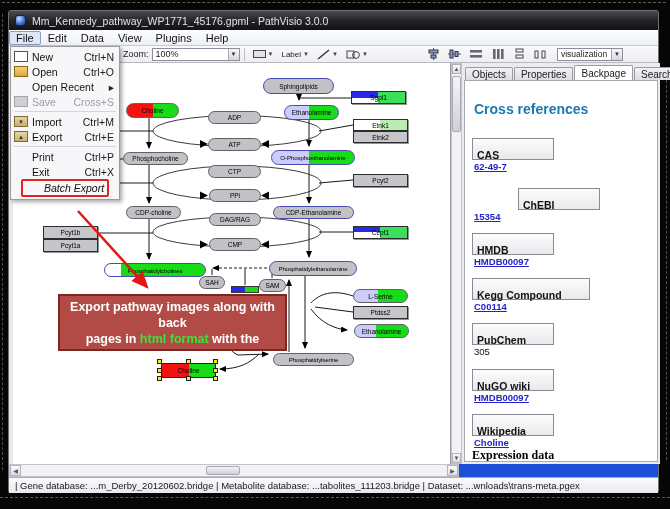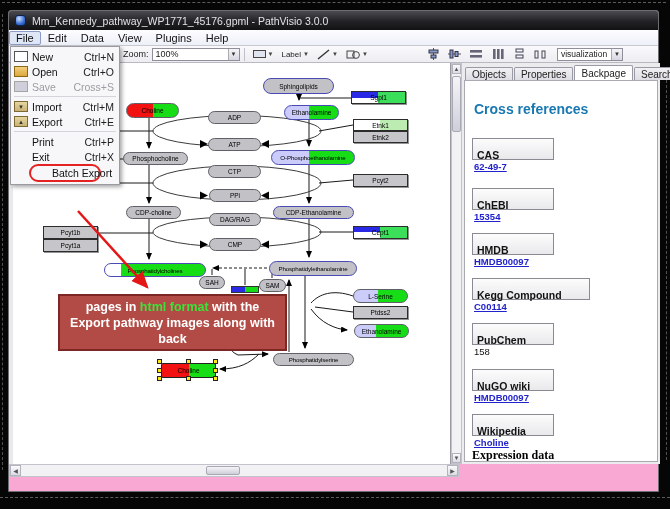--- a/index.html
+++ b/index.html
@@ -1,21 +1,21 @@
 <!DOCTYPE html>
 <html><head>
 <meta charset="utf-8">
 <style>
   html,body{margin:0;padding:0;background:#060606;}
   *{box-sizing:border-box;font-family:"Liberation Sans",sans-serif;}
   #stage{position:relative;width:670px;height:509px;background:#060606;overflow:hidden;}
   .dash{position:absolute;pointer-events:none;}
 
   
-  #win{position:absolute;left:8px;top:10px;width:651px;height:482px;background:#f9a8d4;border:1px solid #6e6e72;border-radius:3px 3px 0 0;}
+  #win{position:absolute;left:8px;top:10px;width:651px;height:482px;background:#1d4ed8;border:1px solid #6e6e72;border-radius:3px 3px 0 0;}
   #titlebar{position:absolute;left:0;top:0;width:100%;height:19px;background:linear-gradient(#4a4a50,#222226 55%,#121214);border-radius:2px 2px 0 0;display:flex;align-items:center;}
   #titlebar .ttl{color:#e3e3e6;font-size:10.5px;margin-left:6px;white-space:nowrap;}
   #appicon{width:11px;height:11px;margin-left:6px;border-radius:3px;background:radial-gradient(circle at 35% 30%,#cfe2ff,#3b6fd4 60%,#1b3f90);border:1px solid #0c234f;}
   #menubar{position:absolute;left:0;top:19px;width:100%;height:16px;background:linear-gradient(#fdfdff,#eef0f8);border-bottom:1px solid #c8c8d2;display:flex;align-items:center;font-size:11px;color:#111;}
   .mitem{padding:1px 7px;height:14px;line-height:13px;}
   .mitem.active{border:1px solid #8b9cc7;background:#dfe7f7;border-radius:2px;padding:0 6px;}
   #toolbar{position:absolute;left:0;top:35px;width:100%;height:17px;background:linear-gradient(#fafafc,#ededf2);border-bottom:1px solid #b9b9c2;display:flex;align-items:center;font-size:9px;color:#222;}
   .tb-sep{width:1px;height:13px;background:#c0c0c8;margin:0 4px;}
   .combo{height:13px;background:#fff;border:1px solid #8f8f99;display:flex;align-items:center;font-size:9px;padding-left:3px;position:relative;}
   .combo .arr{margin-left:auto;width:11px;height:100%;background:linear-gradient(#f4f4f8,#d8d8e2);border-left:1px solid #aaa;display:flex;align-items:center;justify-content:center;font-size:6px;color:#333;}
@@ -65,21 +65,21 @@
   #expr{position:absolute;left:7px;top:367px;font-size:12px;font-weight:bold;color:#000;font-family:Liberation Serif, serif;}
 
   
   #fmenu{position:absolute;left:1px;top:35px;width:110px;background:#f7f7f9;border:1px solid #9a9aa0;box-shadow:2px 2px 4px rgba(0,0,0,.35);z-index:40;padding:2px 0;font-size:10.5px;color:#111;}
   .fitem{height:15px;display:flex;align-items:center;padding:0 5px 0 3px;}
   .fitem .fic{width:14px;height:11px;margin-right:4px;flex:none;position:relative;}
   .fitem .lbl{flex:1;white-space:nowrap;}
   .fitem .sc{color:#222;margin-left:6px;white-space:nowrap;}
   .fitem.dis .lbl,.fitem.dis .sc{color:#9c9ca2;}
   .fsep{height:1px;background:#d4d4da;margin:2px 3px;}
-  #batchwrap{border:2px solid #e42222;border-radius:9px;margin:0 18px;}
+  #batchwrap{border:2px solid #e42222;border-radius:2px;margin:0 10px;font-style:italic;}
   .mic{position:absolute;inset:0;border:1px solid #555;}
   .mic.new{background:#fff;}
   .mic.open{background:linear-gradient(#f3cf7c,#dca83e);border-color:#8a6914;}
   .mic.save{background:#a9a9c0;}
   .mic.saveas{background:#8888b0;}
   .mic.port{background:linear-gradient(#e5d6a0,#c9b274);border-color:#7d6a33;font-size:7px;line-height:9px;text-align:center;color:#333;}
 
   
   #status{position:absolute;left:0;top:466px;width:100%;height:16px;background:linear-gradient(#fbfbfd,#e8e8ee);border-top:1px solid #a9a9b2;display:flex;align-items:center;font-size:9.5px;color:#1a1a1a;padding-left:6px;white-space:nowrap;overflow:hidden;}
 
@@ -268,22 +268,22 @@
         <div class="handle" style="left:144px;top:296px;"></div>
         <div class="handle" style="left:173px;top:296px;"></div>
         <div class="handle" style="left:200px;top:296px;"></div>
         <div class="handle" style="left:144px;top:305px;"></div>
         <div class="handle" style="left:200px;top:305px;"></div>
         <div class="handle" style="left:144px;top:313px;"></div>
         <div class="handle" style="left:173px;top:313px;"></div>
         <div class="handle" style="left:200px;top:313px;"></div>
 
         <div id="note">
+          <div><span>Export pathway images along with back</span></div>
           <div><span>pages in </span><span class="grn">html format</span><span> with the</span></div>
-          <div><span>Export pathway images along with back</span></div>
         </div>
       </div>
 
       <div class="sb" style="left:442px;top:0;width:11px;height:401px;">
         <div class="btn" style="left:0;top:0;width:9px;height:10px;">▲</div>
         <div class="thumb" style="left:0;top:12px;width:9px;height:56px;"></div>
         <div class="btn" style="left:0;bottom:0;width:9px;height:10px;">▼</div>
       </div>
 
       <div id="panel">
@@ -293,64 +293,72 @@
           <div class="tab on">Backpage</div>
           <div class="tab">Search</div>
 
         </div>
         <div id="pcontent">
           <h2>Cross references</h2>
 
           <div class="secbox" style="top:57px;">CAS</div>
           <a class="seclink" style="top:80px;">62-49-7</a>
 
-          <div class="secbox" style="top:107px;">ChEBI</div>
+          <div class="secbox" style="top:107px;margin-left:46px;">ChEBI</div>
           <a class="seclink" style="top:130px;">15354</a>
 
           <div class="secbox" style="top:152px;">HMDB</div>
           <a class="seclink" style="top:175px;">HMDB00097</a>
 
           <div class="secbox wide" style="top:197px;">Kegg Compound</div>
           <a class="seclink" style="top:220px;">C00114</a>
 
           <div class="secbox" style="top:242px;">PubChem</div>
-          <div class="secval" style="top:265px;">158</div>
+          <div class="secval" style="top:265px;">305</div>
 
           <div class="secbox" style="top:288px;">NuGO wiki</div>
           <a class="seclink" style="top:311px;">HMDB00097</a>
 
           <div class="secbox" style="top:333px;">Wikipedia</div>
           <a class="seclink" style="top:356px;">Choline</a>
 
           <div id="expr">Expression data</div>
         </div>
       </div>
     </div>
 
     <div class="sb" style="left:0;top:453px;width:450px;height:13px;">
       <div class="btn" style="left:0;top:0;width:11px;height:11px;">◀</div>
       <div class="thumb" style="left:196px;top:1px;width:34px;height:9px;"></div>
       <div class="btn" style="right:0;top:0;width:11px;height:11px;">▶</div>
     </div>
 
+    <div id="status">
+      <span>| Gene database: ...m_Derby_20120602.bridge | Metabolite database: ...tabolites_111203.bridge | Dataset: ...wnloads\trans-meta.pgex</span>
+    </div>
 
     <div id="fmenu">
       <div class="fitem">
         <span class="fic">
             <span class="mic new"></span>
           </span>
         <span class="lbl">New</span>
         <span class="sc">Ctrl+N</span>
       </div>
       <div class="fitem">
         <span class="fic">
             <span class="mic open"></span>
           </span>
         <span class="lbl">Open</span>
         <span class="sc">Ctrl+O</span>
+      </div>
+      <div class="fitem">
+        <span class="fic"></span>
+        <span class="lbl">Open Recent</span>
+        <span class="sc">▸</span>
       </div>
       <div class="fitem dis">
         <span class="fic">
             <span class="mic save" style="opacity:.5;"></span>
           </span>
         <span class="lbl">Save</span>
         <span class="sc">Cross+S</span>
       </div>
       <div class="fsep"></div>
       <div class="fitem">

